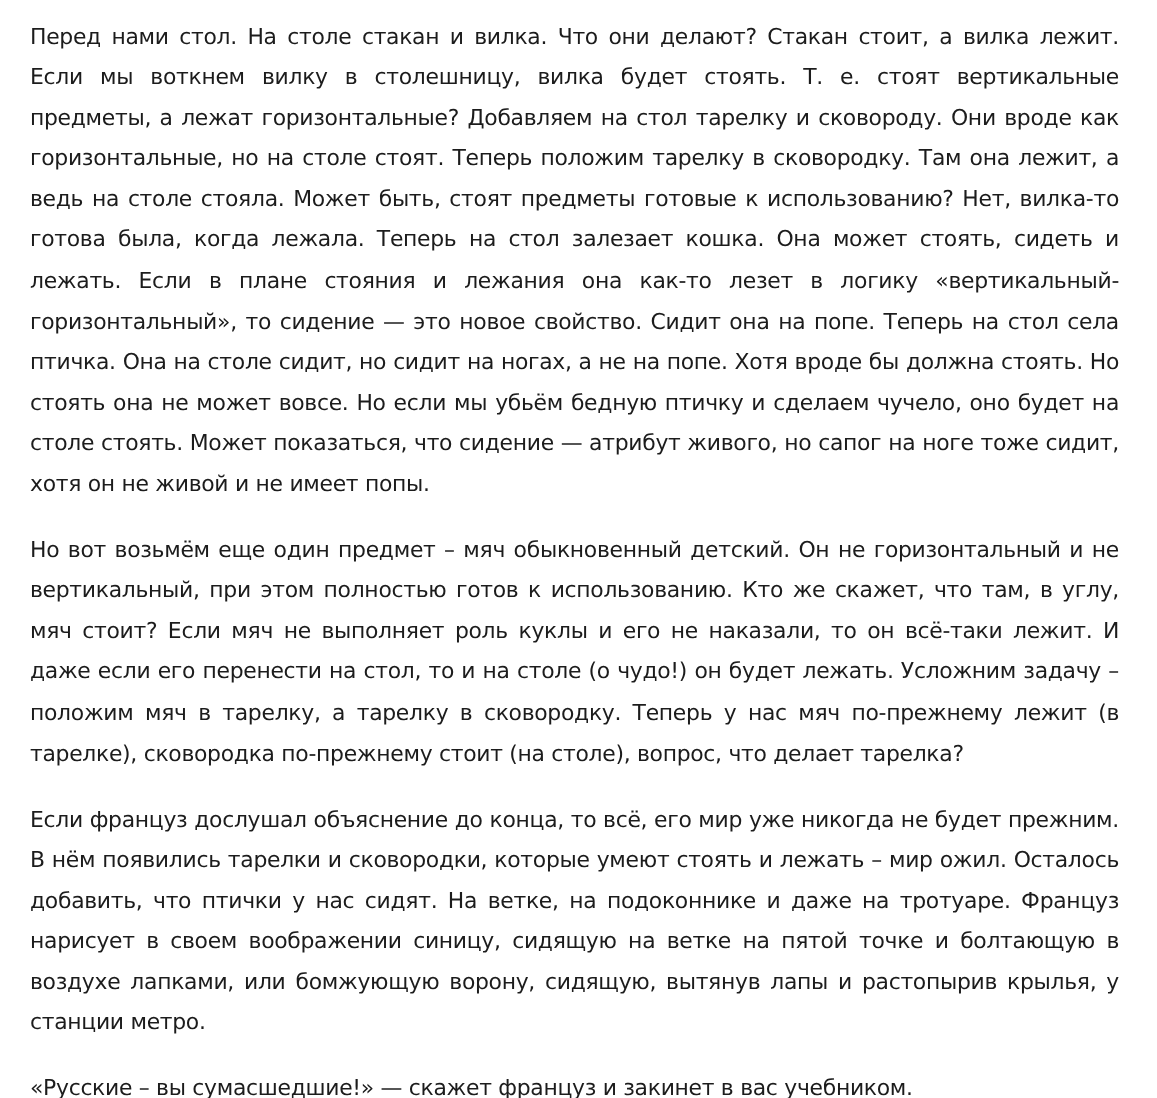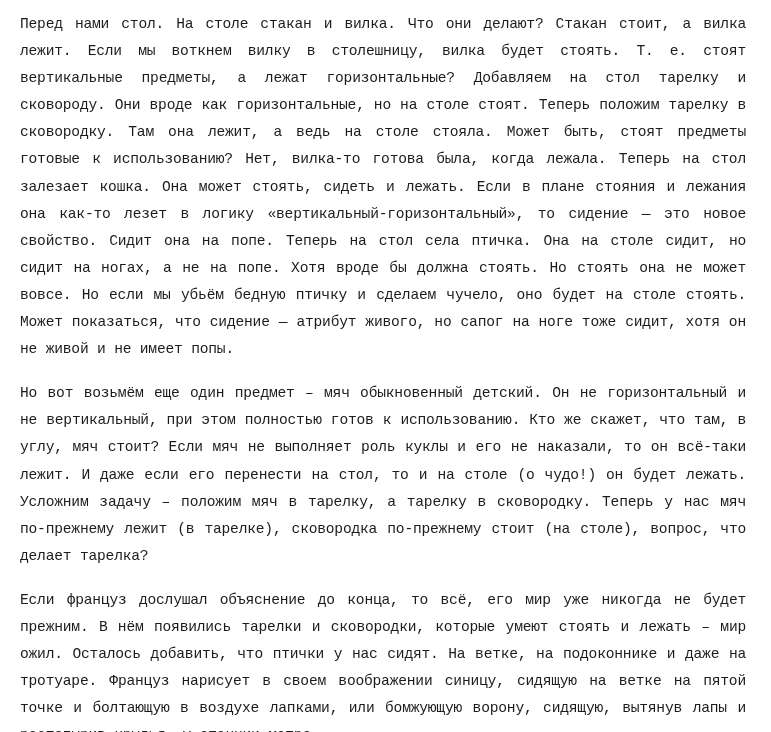--- a/index.html
+++ b/index.html
@@ -19,21 +19,20 @@
       width: 726px;
       font-family: "DejaVu Sans", sans-serif;
       font-size: 14.6px;
       line-height: 27.1px;
       color: #1c1c1c;
       letter-spacing: -0.2px;
     }
     .article p {
       margin: 0 0 17px 0;
       text-align: justify;
-      font-family: Liberation Mono, monospace;
     }
     .article p.last {
       text-align: left;
     }
   </style>
 </head>
 <body>
 
 <div class="article">
   <p>Перед нами стол. На столе стакан и вилка. Что они делают? Стакан стоит, а вилка лежит. Если мы воткнем вилку в столешницу, вилка будет стоять. Т. е. стоят вертикальные предметы, а лежат горизонтальные? Добавляем на стол тарелку и сковороду. Они вроде как горизонтальные, но на столе стоят. Теперь положим тарелку в сковородку. Там она лежит, а ведь на столе стояла. Может быть, стоят предметы готовые к использованию? Нет, вилка-то готова была, когда лежала. Теперь на стол залезает кошка. Она может стоять, сидеть и лежать. Если в плане стояния и лежания она как-то лезет в логику «вертикальный-горизонтальный», то сидение — это новое свойство. Сидит она на попе. Теперь на стол села птичка. Она на столе сидит, но сидит на ногах, а не на попе. Хотя вроде бы должна стоять. Но стоять она не может вовсе. Но если мы убьём бедную птичку и сделаем чучело, оно будет на столе стоять. Может показаться, что сидение — атрибут живого, но сапог на ноге тоже сидит, хотя он не живой и не имеет попы.</p>

